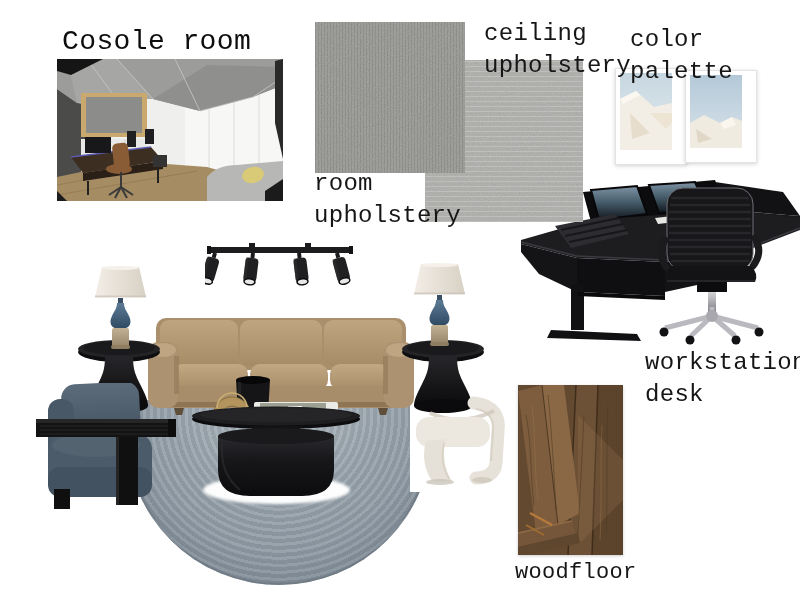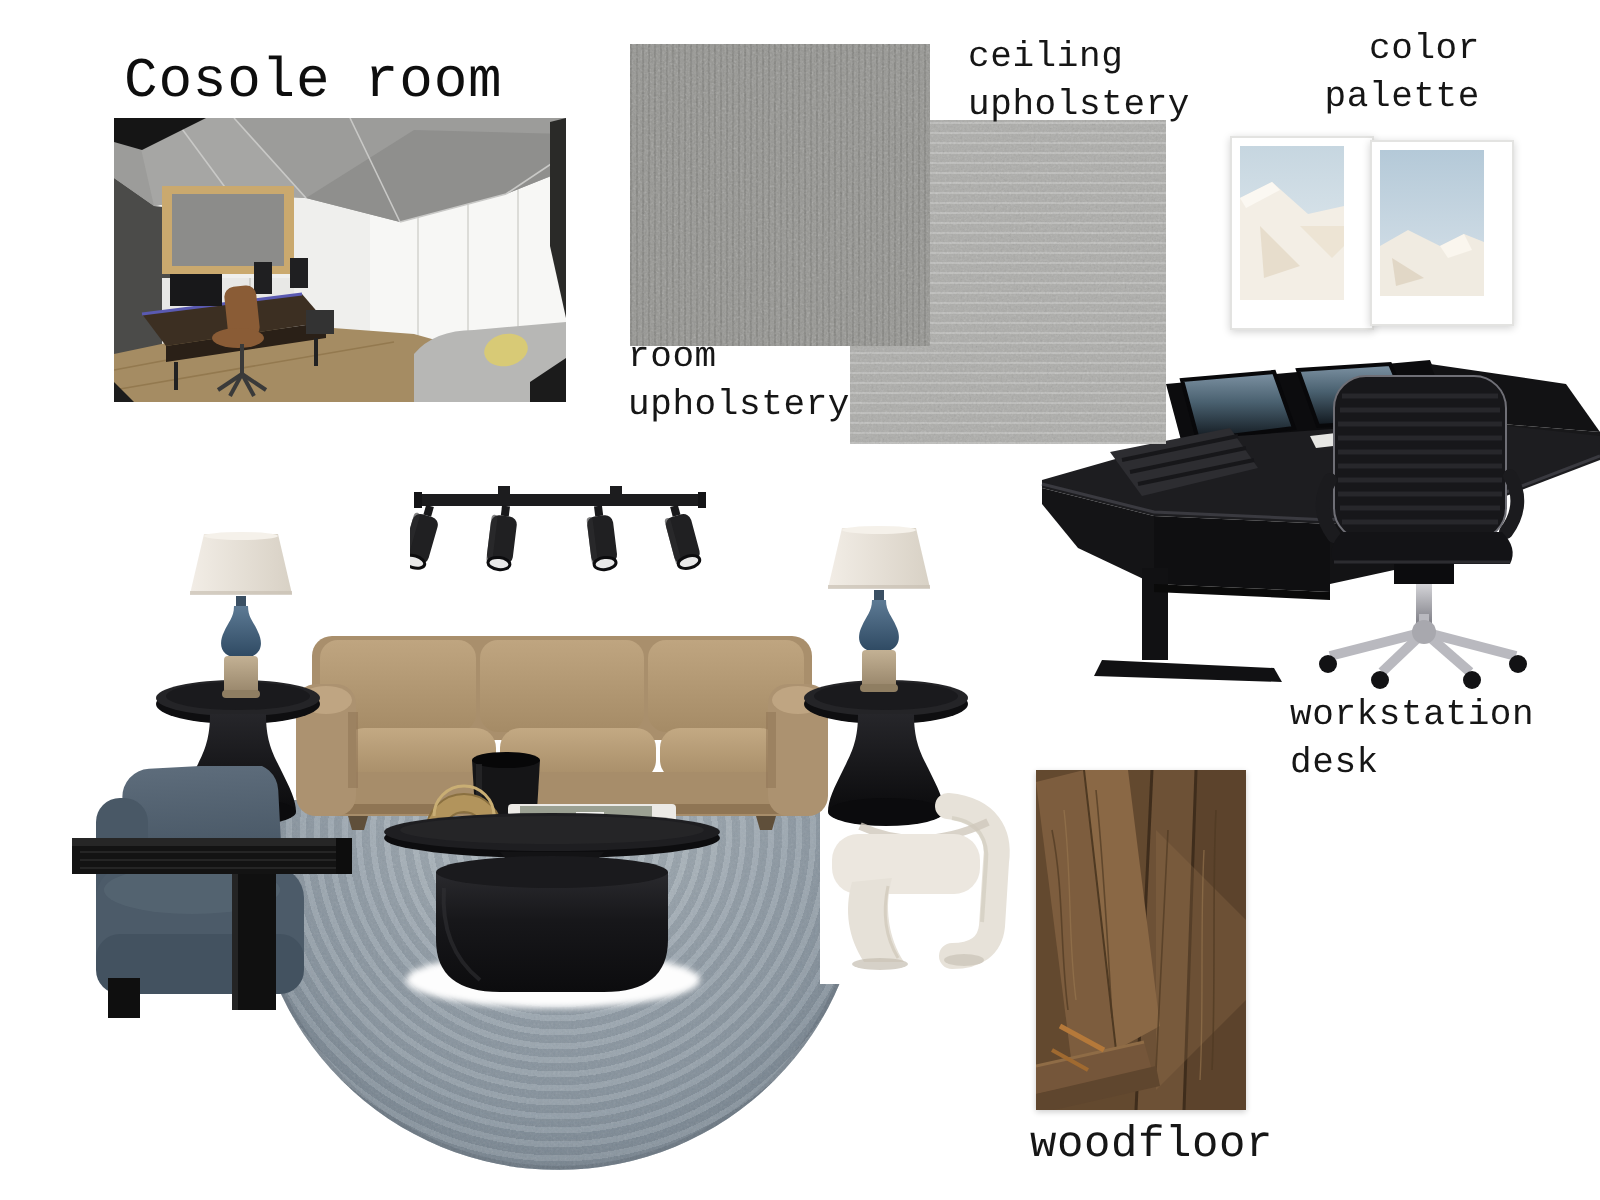--- a/index.html
+++ b/index.html
@@ -1,20 +1,20 @@
 <!DOCTYPE html>
 <html><head>
 <meta charset="utf-8">
 <style>
   html,body{margin:0;padding:0;background:#ffffff;}
   #board{position:relative;width:800px;height:600px;background:#ffffff;overflow:hidden;
          font-family:Liberation Mono, monospace;color:#1b1b1b;}
   .abs{position:absolute;}
   svg{display:block;}
-  .label{font-size:18px;font-weight:500;line-height:1.32;letter-spacing:.3px;color:#161616;}
+  .label{font-size:24px;font-weight:500;line-height:1.32;letter-spacing:.3px;color:#161616;}
   .title{font-size:28px;font-weight:500;letter-spacing:.4px;color:#0e0e0e;}
   .grain{position:absolute;inset:0;pointer-events:none;}
   
   .swatch{position:absolute;}
   .swatch-wall{left:315px;top:22px;width:150px;height:151px;background:#8f8f8b;z-index:3;
     background-image:repeating-linear-gradient(90deg,rgba(0,0,0,.07) 0 1px,rgba(255,255,255,.05) 1px 3px);}
   .swatch-ceiling{left:425px;top:60px;width:158px;height:162px;background:#b5b5b2;z-index:2;
     background-image:repeating-linear-gradient(0deg,rgba(255,255,255,.14) 0 1px,rgba(60,60,60,.07) 1px 5px);}
   
   .rug{left:126px;top:279px;width:306px;height:306px;border-radius:50%;z-index:1;
@@ -160,21 +160,21 @@
   <div class="swatch swatch-wall">
     <div class="grain" style="opacity:.7">
         <svg width="100%" height="100%">
           <rect width="100%" height="100%" filter="url(#grain)"></rect>
         </svg>
       </div>
   </div>
   <div class="abs label" style="left:484px;top:18px;width:120px;z-index:4">ceiling upholstery</div>
   <div class="abs label" style="left:314px;top:168px;width:120px;z-index:4">room upholstery</div>
 
-  <div class="abs label" style="left:630px;top:14px;width:110px;text-align:right;z-index:4">color palette</div>
+  <div class="abs label" style="left:630px;top:24px;width:110px;text-align:left;z-index:4">color palette</div>
   <div class="frame" style="left:615px;top:68px;width:62px;height:87px;">
     <svg width="52" height="77" viewBox="0 0 52 77">
       <rect width="52" height="77" fill="url(#g_sky1)"></rect>
       <path d="M0,26 L16,18 L34,34 L52,30 V77 H0 Z" fill="#f3eee5"></path>
       <path d="M0,26 L16,18 L20,22 L3,31 Z" fill="#fbf8f2"></path>
       <path d="M10,40 L30,60 L12,66 Z" fill="#e3d8c5" opacity=".8"></path>
       <path d="M30,40 L46,56 L52,50 V40 Z" fill="#e9dfcd" opacity=".7"></path>
     </svg>
   </div>
   <div class="frame" style="left:685px;top:70px;width:62px;height:83px;">

